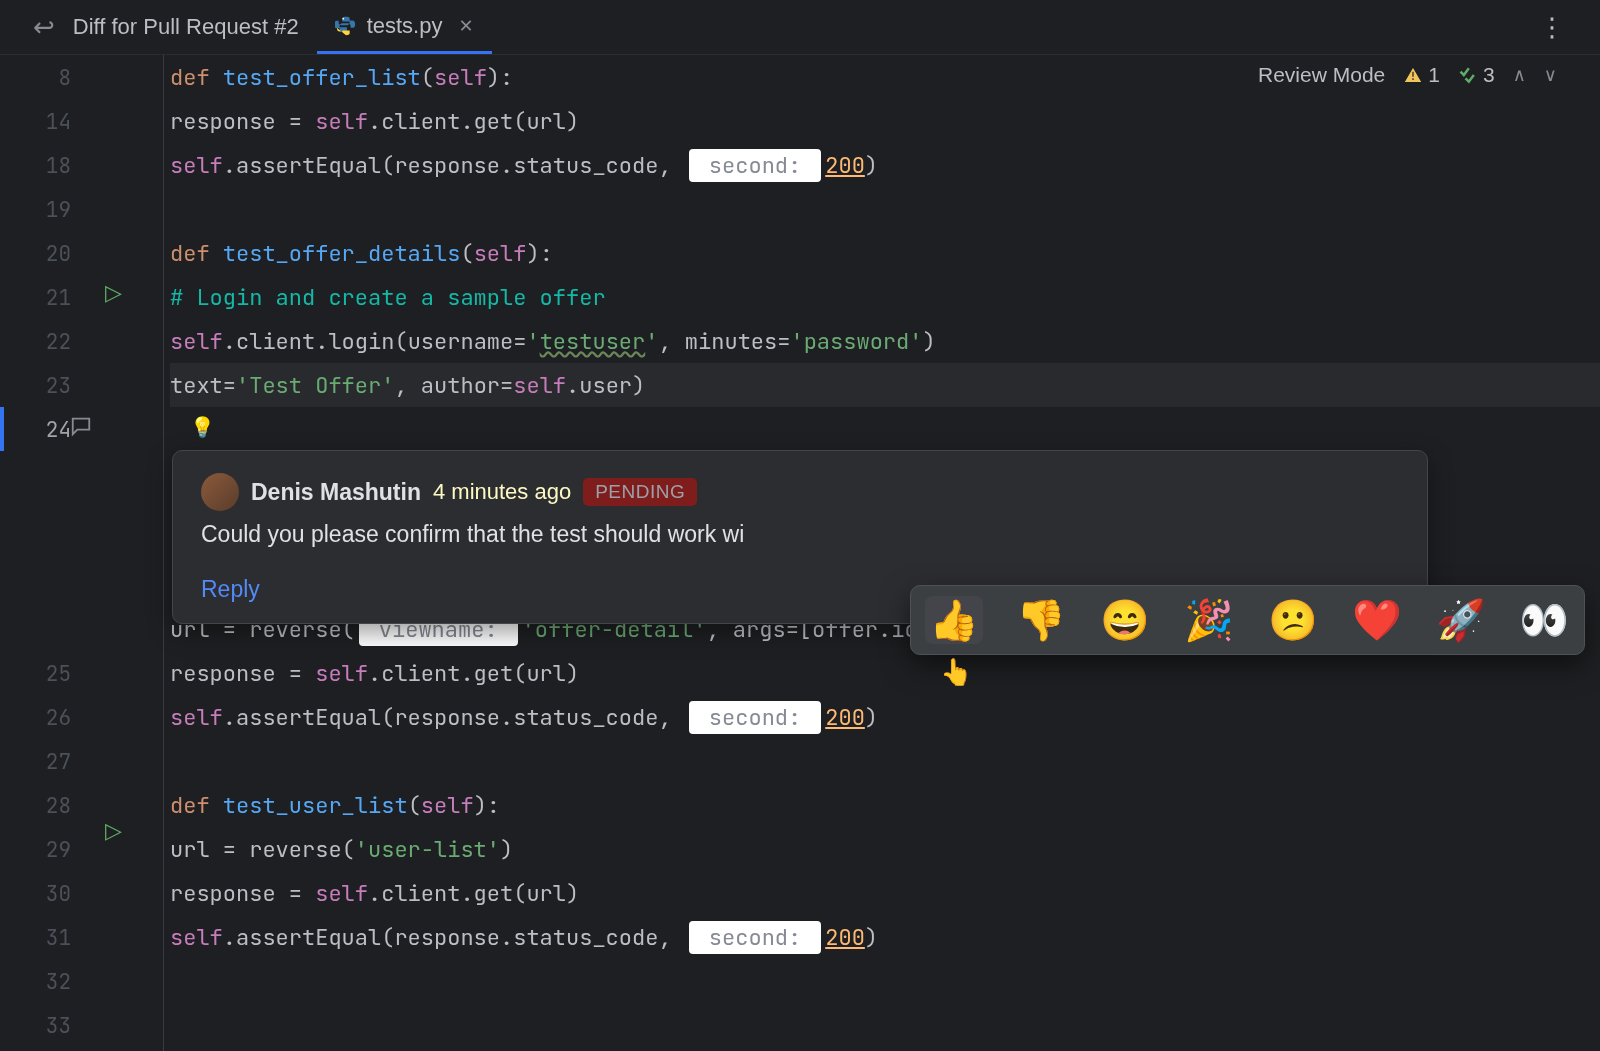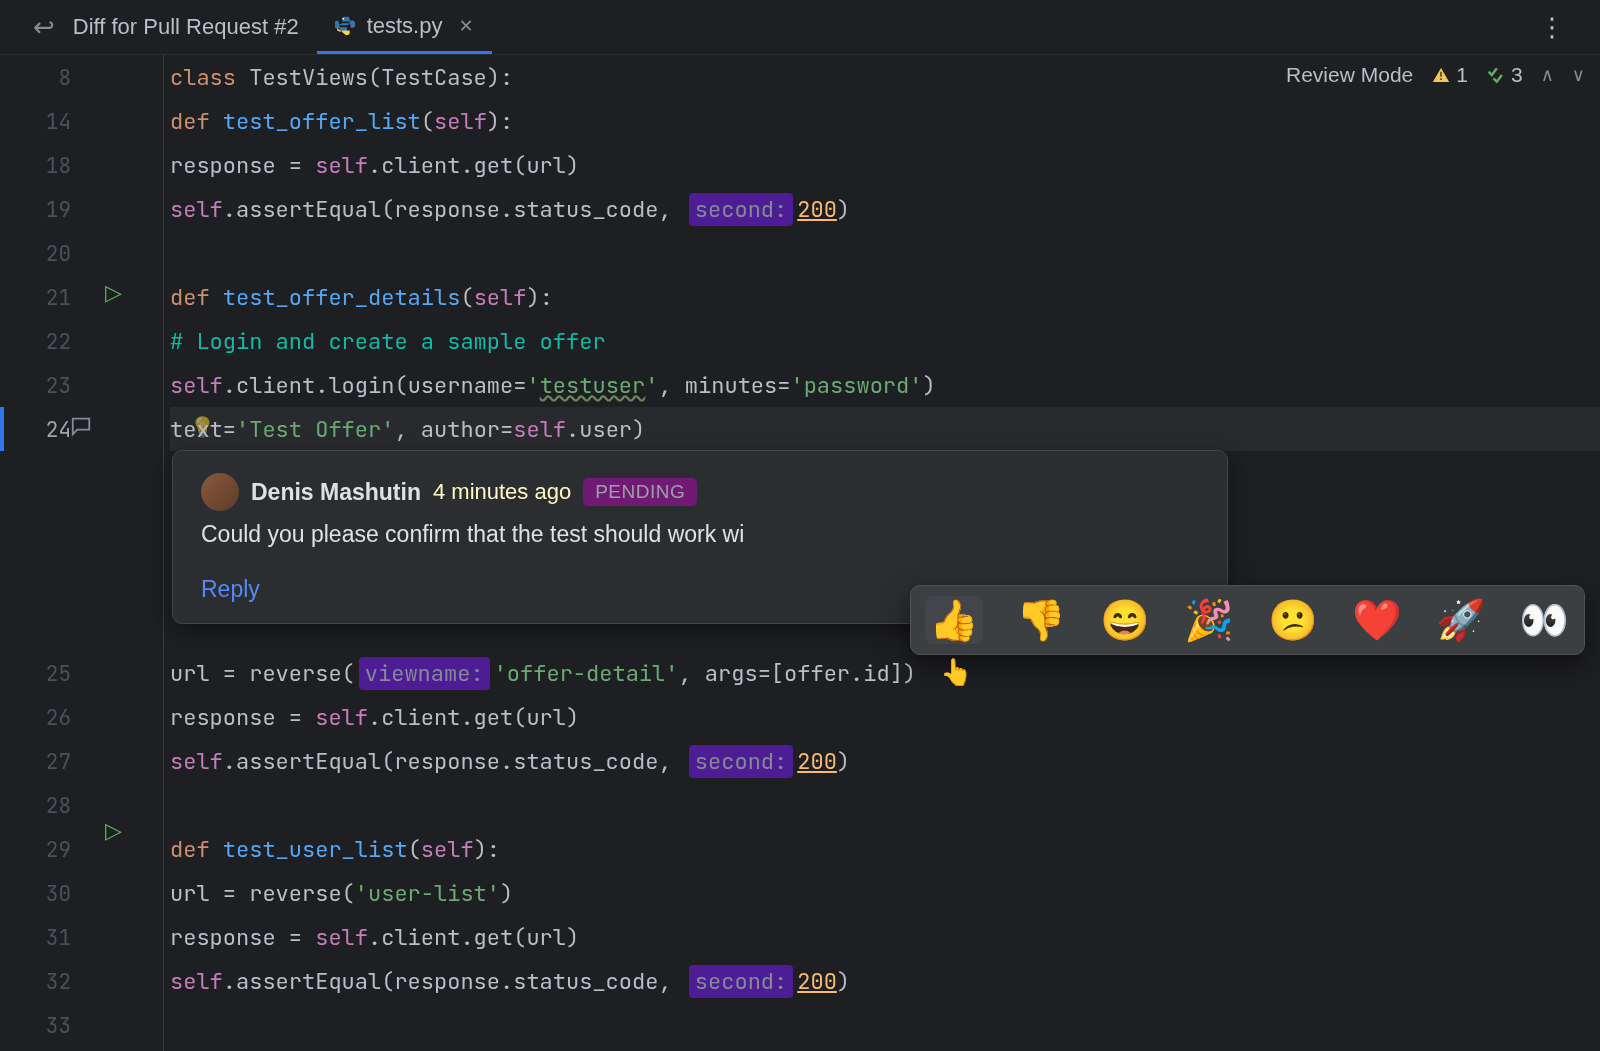--- a/index.html
+++ b/index.html
@@ -39,45 +39,45 @@
     .editor { display:flex; position:relative; height: calc(100% - 55px);}
     .gutter { width: 85px; flex-shrink:0; display:flex; flex-direction:column; }
     .gutter-line { height: 44px; display:flex; align-items:center; justify-content:flex-end; padding-right:14px; color:#4b5059; font-size:21px; font-family:'JetBrains Mono','Consolas',monospace; position:relative;}
     .gutter-line.active { color:#a1a3ab; }
     .run-icon { position:absolute; left:105px; color:#5fad65; font-size:22px;}
     .bulb-icon { position:absolute; left:190px; color:#f2c55c; font-size:20px;}
     .line-marker-active{ position:absolute; left:0; top:0; bottom:0; width:4px; background:#3574f0;}
     .code-area { flex:1; padding-top:0px; padding-left:85px; font-family:'JetBrains Mono','Consolas',monospace; font-size:22px; position:relative;}
     .code-line { height:44px; display:flex; align-items:center; white-space:pre;}
     .code-line.inset-popup { height: 200px; }
-    .kw{color:#cf8e6d;} .fn{color:#56a8f5;} .nm{color:#c77dbb;} .str{color:#6aab73;} .num{color:#fdba74;text-decoration:underline;} .cmt{color:#14b8a6;} .param{color:#bcbec4;} .hint{color:#858a94;background:#4c1d95;padding:2px 6px;border-radius:4px;margin:0 4px;} .wavy{text-decoration:underline wavy #6a8759;}
+    .kw{color:#cf8e6d;} .fn{color:#56a8f5;} .nm{color:#c77dbb;} .str{color:#6aab73;} .num{color:#fdba74;text-decoration:underline;} .cmt{color:#14b8a6;} .param{color:#bcbec4;} .hint{color:#858a94;background:#ffffff;padding:2px 20px;border-radius:4px;margin:0 4px;} .wavy{text-decoration:underline wavy #6a8759;}
     .vline{ position:absolute; top:0; bottom:0; left:163px; width:1px; background:#393b40; }
     
-    .mode-bar{position:absolute; right:15px; top:8px; display:flex; align-items:center; gap:18px; font-size:21px; z-index:5;}
+    .mode-bar{position:absolute; right:43px; top:8px; display:flex; align-items:center; gap:18px; font-size:21px; z-index:5;}
     .warn-badge{display:flex;align-items:center;gap:5px;color:#bcbec4;}
     .warn-badge svg{width:20px;height:20px;}
     .chev-btn{color:#868a91;font-size:18px;}
     
     .comment-popup{
       position:absolute;
       left:172px; top:395px;
-      width: 1056px;
+      width: 1256px;
       background:#2b2d30;
       border:1px solid #43454a;
       border-radius:10px;
       padding:22px 28px 20px 28px;
       z-index:10;
       box-shadow:0 8px 24px rgba(0,0,0,.4);
       font-family:'Segoe UI',-apple-system,sans-serif;
     }
     .comment-header{display:flex;align-items:center;gap:12px;}
     .avatar{width:38px;height:38px;border-radius:50%;background:linear-gradient(135deg,#8b5a3c,#5a3c2a);flex-shrink:0;}
     .author{font-weight:600;font-size:23px;color:#dfe1e5;}
     .time{color:#fef9c3;font-size:22px;}
-    .status-pill{background:#701a75;color:#9da0a8;padding:3px 12px;border-radius:5px;font-size:19px;font-weight:500;letter-spacing:.5px;}
+    .status-pill{background:#7f1d1d;color:#9da0a8;padding:3px 12px;border-radius:5px;font-size:19px;font-weight:500;letter-spacing:.5px;}
     .comment-body{color:#dfe1e5;font-size:23px;margin-top:10px;margin-left:0;}
     .reply-link{color:#548af7;font-size:23px;margin-top:28px;display:inline-block;cursor:pointer;}
     
     .emoji-picker{
       position:absolute;
       left:910px; top:530px;
       background:#3c3f41;
       border:1px solid #4e5157;
       border-radius:10px;
       padding:10px 14px;
@@ -200,21 +200,20 @@
     <div class="gutter-line">
         <span>33</span>
       </div>
   </div>
 
   <span class="run-icon" style="top:225px">▷</span>
   <span class="run-icon" style="top:763px">▷</span>
   <span class="bulb-icon" style="top:360px">💡</span>
 
   <div class="code-area">
-    <div class="code-line"><span class="kw">class </span><span>TestViews</span><span>(TestCase):</span></div>
     <div class="code-line">    <span class="kw">def </span><span class="fn">test_offer_list</span><span>(</span><span class="nm">self</span><span>):</span></div>
     <div class="code-line">        <span>response = </span><span class="nm">self</span><span>.client.get(url)</span></div>
     <div class="code-line">        <span class="nm">self</span><span>.assertEqual(response.status_code, </span><span class="hint">second:</span> <span class="num">200</span><span>)</span></div>
     <div class="code-line"></div>
     <div class="code-line">    <span class="kw">def </span><span class="fn">test_offer_details</span><span>(</span><span class="nm">self</span><span>):</span></div>
     <div class="code-line">        <span class="cmt"># Login and create a sample offer</span></div>
     <div class="code-line">        <span class="nm">self</span><span>.client.login(</span><span class="param">username</span><span>=</span><span class="str">'</span><span class="str wavy">testuser</span><span class="str">'</span><span>, </span><span class="param">minutes</span><span>=</span><span class="str">'password'</span><span>)</span></div>
     <div class="code-line" style="background:rgba(50,53,58,.5)">        <span class="param">text</span><span>=</span><span class="str">'Test Offer'</span><span>, </span><span class="param">author</span><span>=</span><span class="nm">self</span><span>.user)</span></div>
     <div class="code-line inset-popup"></div>
     <div class="code-line">        <span>url = reverse(</span><span class="hint">viewname:</span> <span class="str">'offer-detail'</span><span>, </span><span class="param">args</span><span>=</span><span>[offer.id])</span></div>

